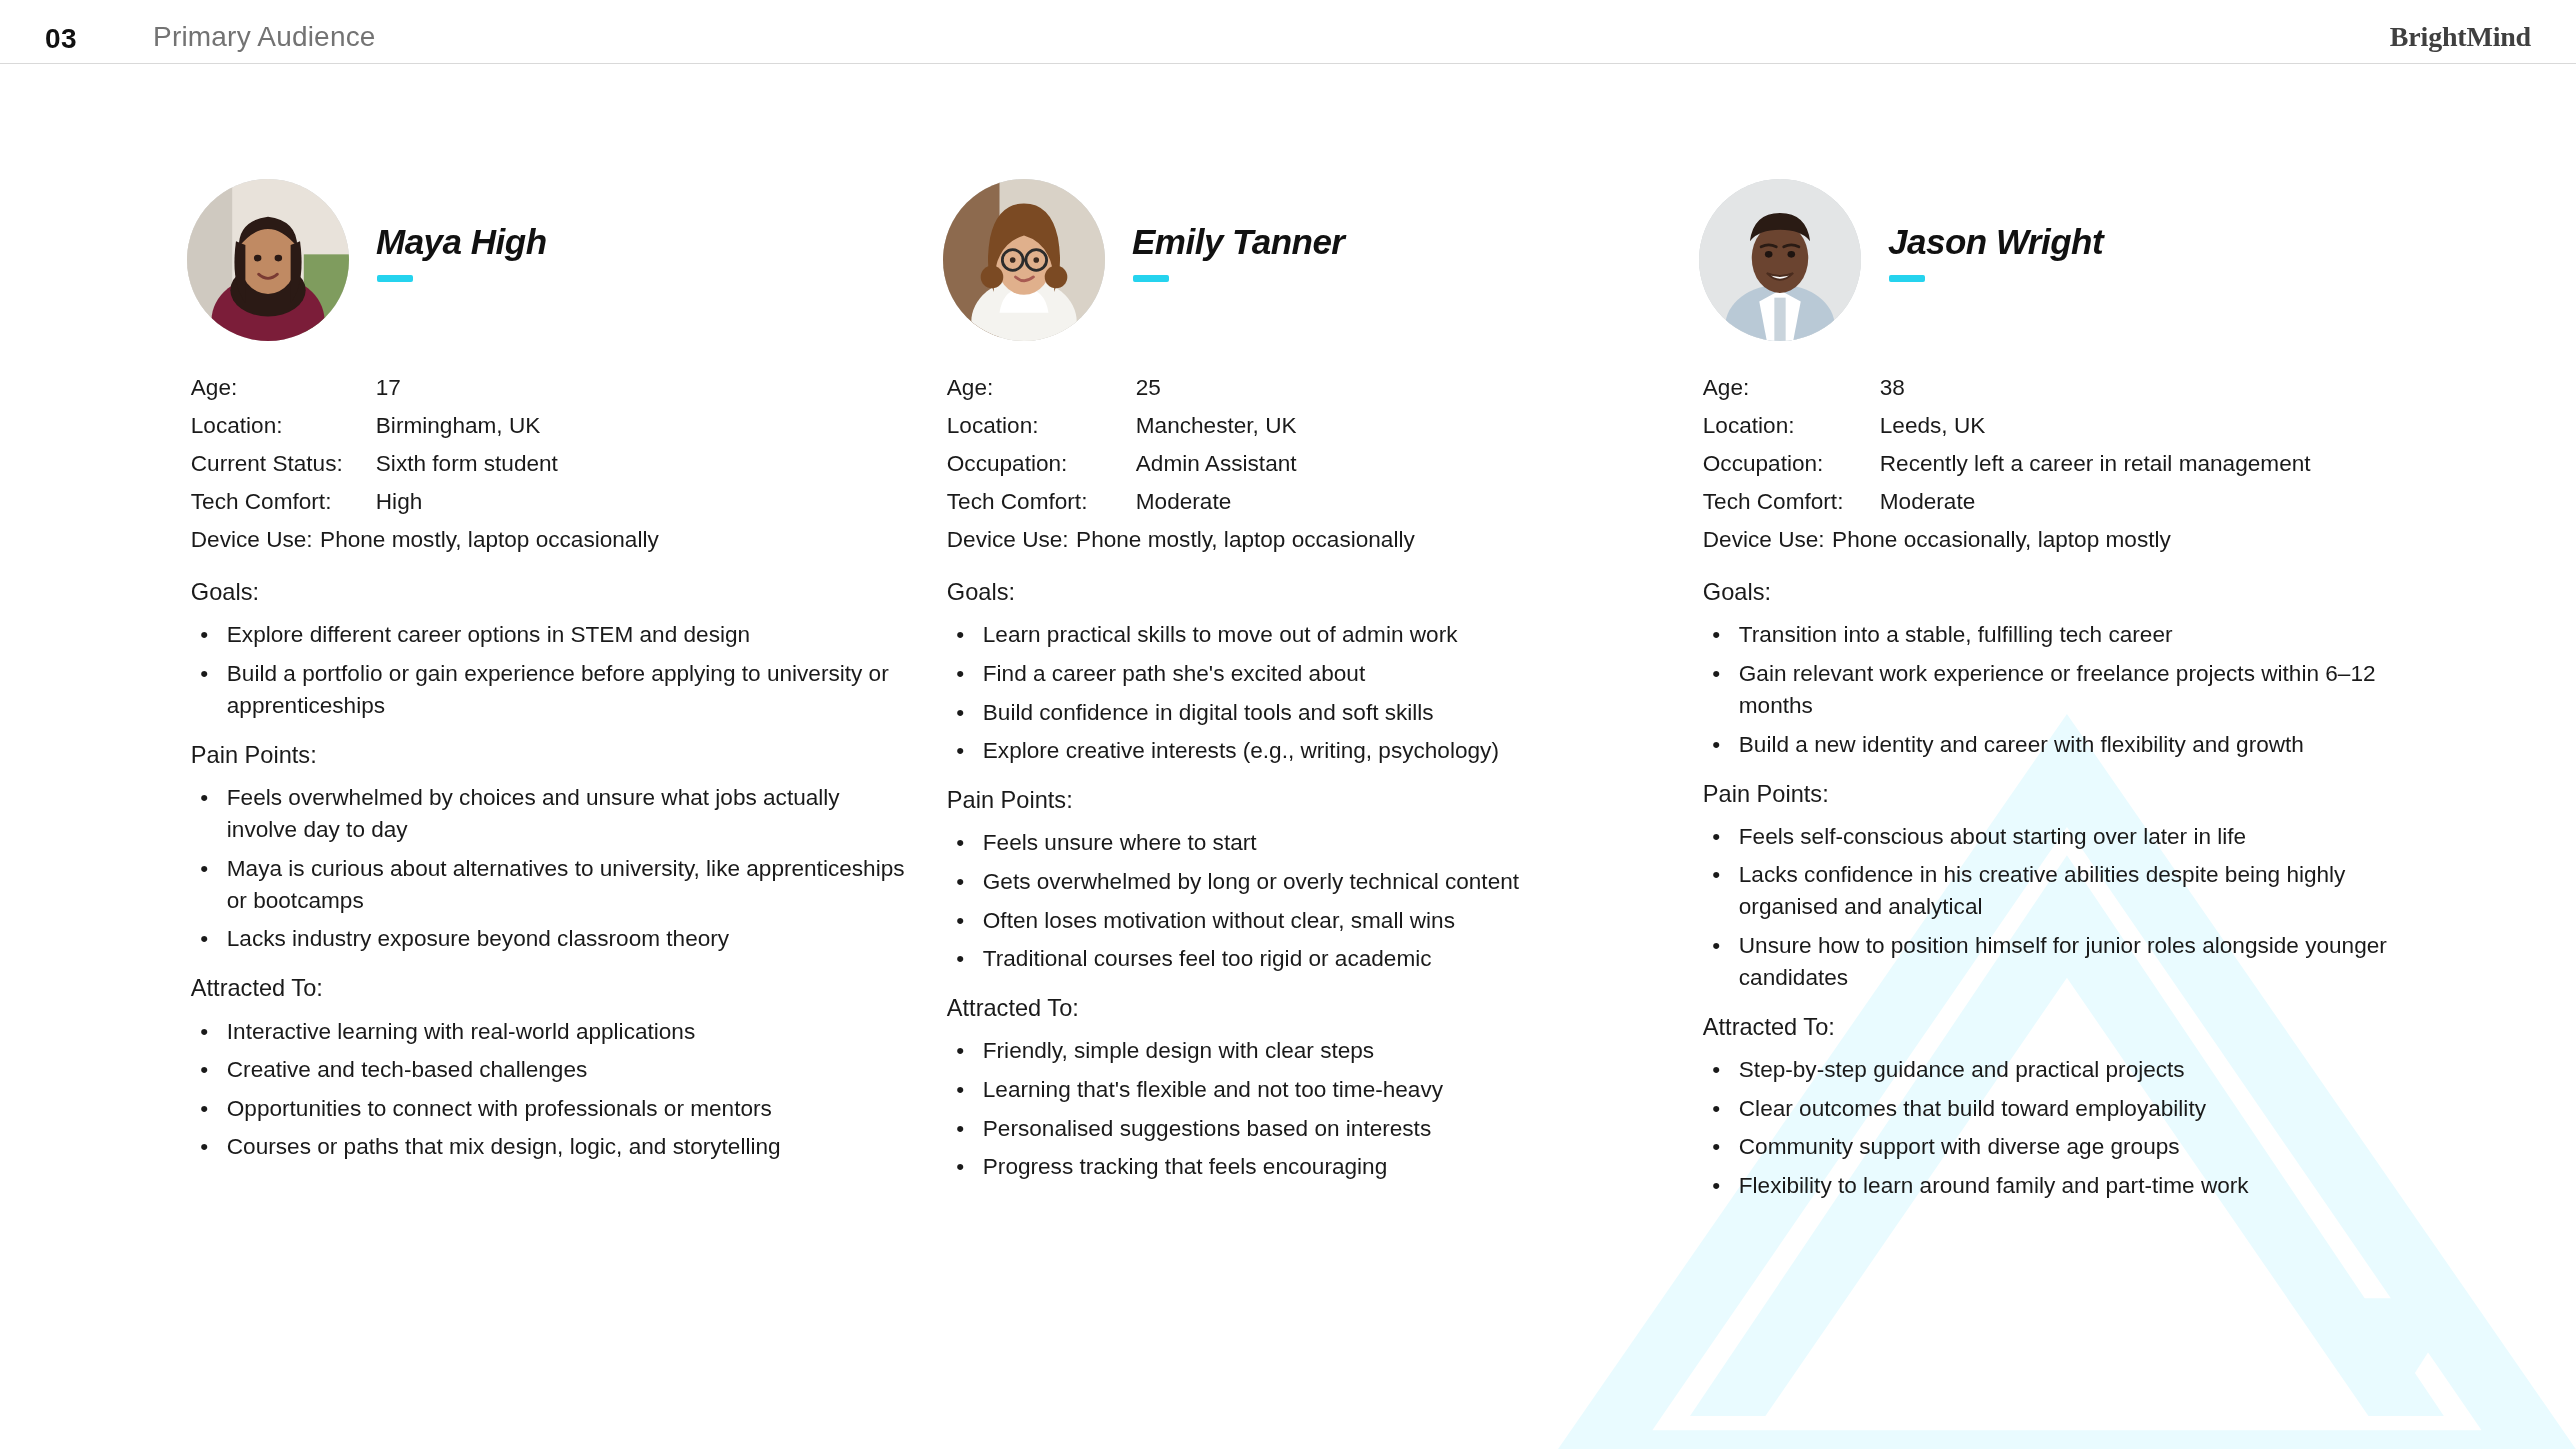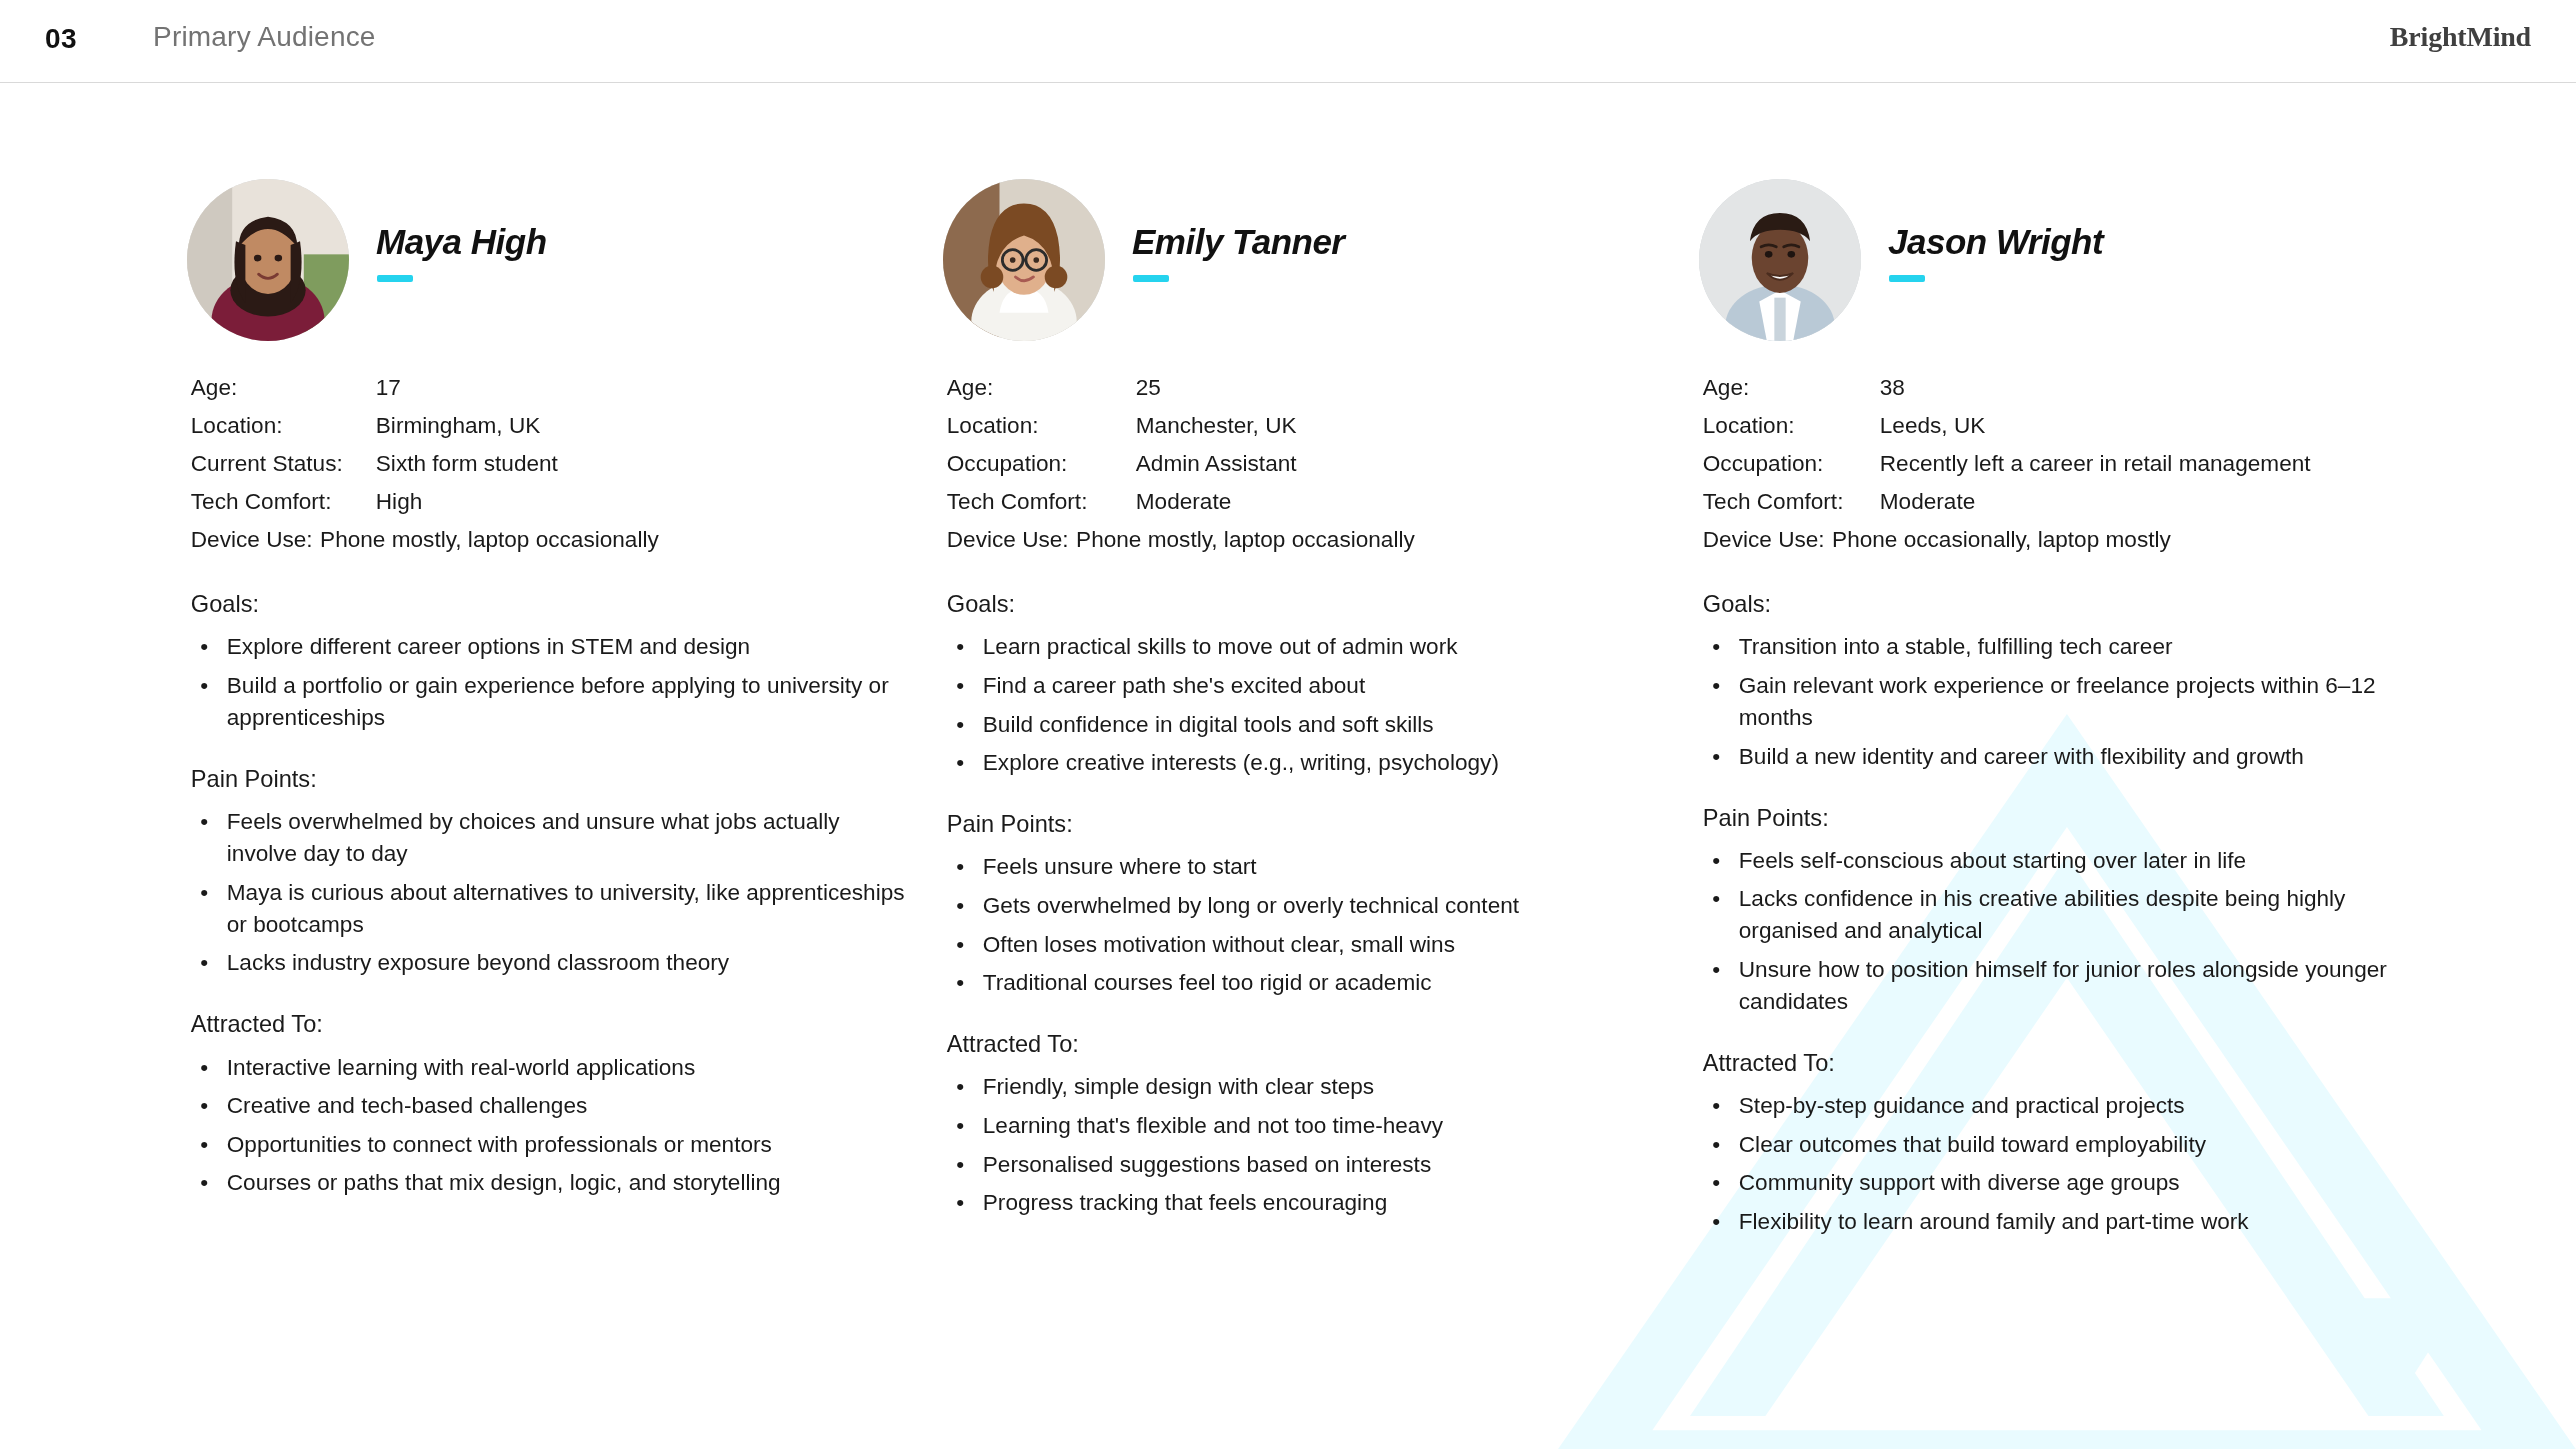--- a/index.html
+++ b/index.html
@@ -28,21 +28,21 @@
     height: 735px;
     pointer-events: none;
     z-index: 0;
   }
 
   
   .header {
     position: absolute;
     top: 0; left: 0;
     width: 2576px;
-    height: 83px;
+    height: 64px;
     border-bottom: 1.4px solid #d9d9d9;
     z-index: 2;
   }
   .header-num {
     position: absolute;
     left: 45px;
     top: 22.6px;
     font-size: 28px;
     font-weight: 700;
     letter-spacing: 0.5px;
@@ -137,21 +137,21 @@
     white-space: nowrap;
   }
   .fact-label { display: inline-block; }
   .fact-value { display: inline-block; text-align: right; }
   .facts.lw-a .fact-label { width: 185px; }
   .facts.lw-b .fact-label { width: 189px; }
   .facts.lw-c .fact-label { width: 177px; }
   .fact-row.wide .fact-label { width: auto; padding-right: 7.5px; }
 
   
-  .section { margin-top: 32px; margin-left: 3.8px; }
+  .section { margin-top: 20px; margin-left: 3.8px; }
   .section-title {
     font-size: 23.6px;
     font-weight: 400;
     color: #1a1a1a;
     margin-bottom: 13.2px;
   }
   .bullets { list-style: none; }
   .bullet {
     position: relative;
     padding-left: 36px;

